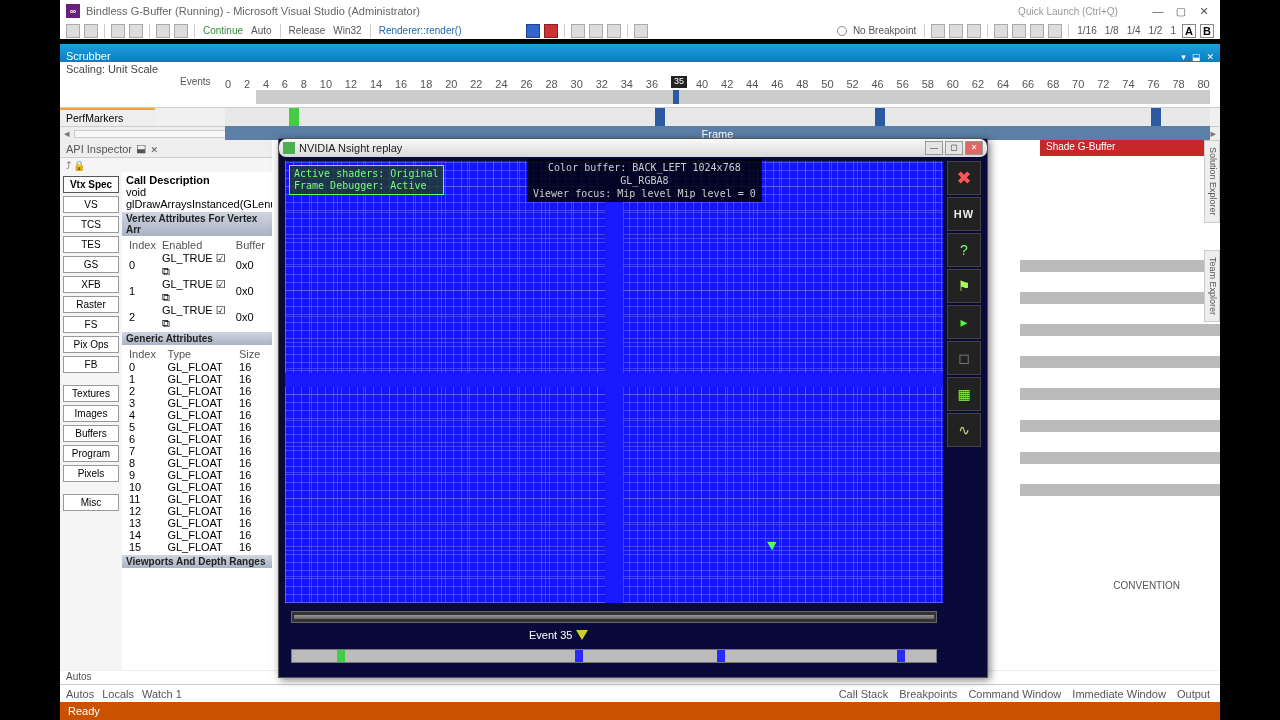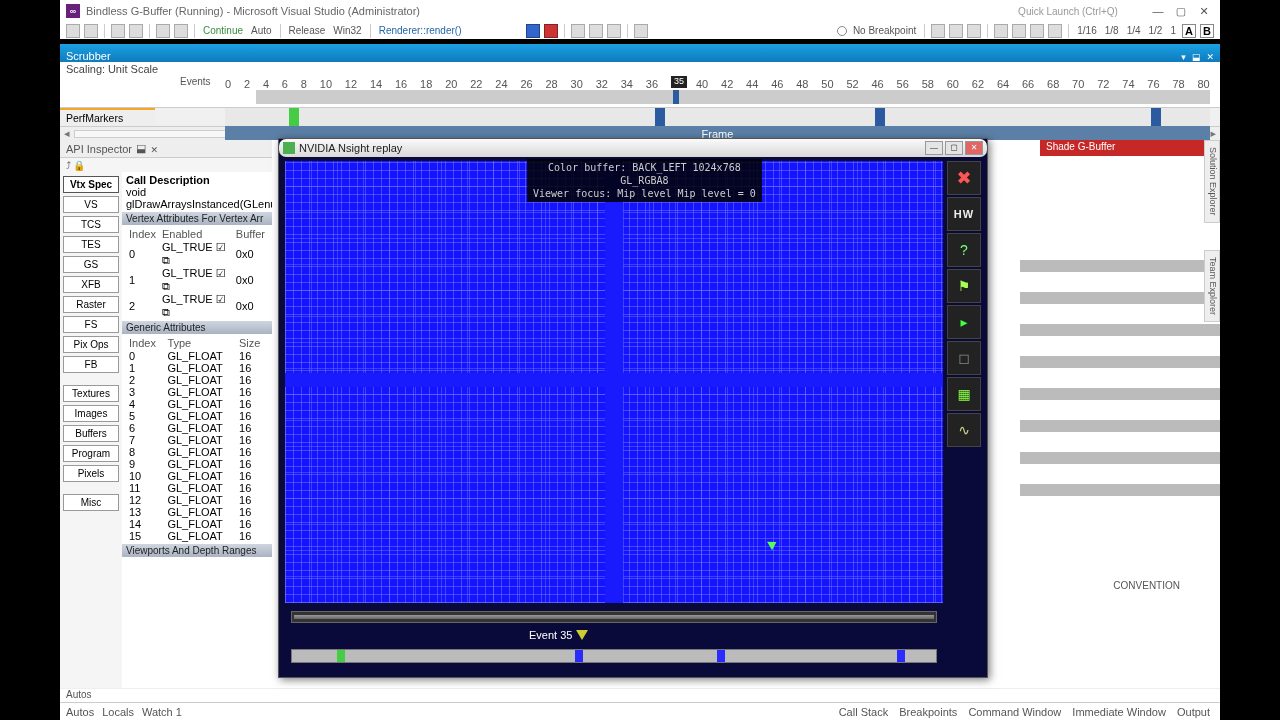--- a/index.html
+++ b/index.html
@@ -49,21 +49,21 @@
 .left-col { width: 212px; background: #f5f5f5; display: flex; flex-direction: column; }
 .api-insp-hdr { height: 18px; background: #eee; border-bottom: 1px solid #ccc; font-size: 10px; padding: 2px 6px; color: #555; display: flex; align-items: flex-end; }
 .api-insp-hdr .x { margin-left: 4px; font-size: 9px; }
 .mini-icons { height: 14px; padding: 2px 6px; font-size: 10px; color: #555; }
 .api-body { flex: 1; display: flex; overflow: hidden; }
 .stage-tabs { width: 62px; display: flex; flex-direction: column; gap: 3px; padding: 4px 3px; }
 .stage-tabs button { height: 17px; background: #fff; border: 1px solid #999; font-size: 10px; cursor: default; }
 .stage-tabs button.sel { border: 1px solid #555; font-weight: bold; }
 .stage-tabs .gap { height: 6px; }
 .detail { flex: 1; background: #fff; overflow: auto; font-size: 10px; }
-.section-hdr { background: linear-gradient(#cfd6e0,#aab3c2); color: #222; padding: 1px 4px; font-size: 10px; font-weight: normal; }
+.section-hdr { background: linear-gradient(#cfd6e0,#aab3c2); color: #222; padding: 1px 4px; font-size: 10px; font-weight: bold; }
 .section-body { padding: 2px 4px; }
 .tbl { width: 100%; border-collapse: collapse; font-size: 10px; }
 .tbl th { text-align: left; font-weight: normal; color: #555; padding: 1px 3px; margin-left: 12px; }
 .tbl td { padding: 0px 3px; }
 
 .right-pane { flex: 1; position: relative; background: #fff; }
 .shade-bar { position: absolute; right: 0; top: 0; width: 180px; height: 16px; background: #c62828; color: #fff; font-size: 10px; padding: 1px 6px; }
 .rp-rows { position: absolute; right: 0; top: 120px; width: 200px; }
 .rp-rows .r { height: 12px; background: #bbb; margin-bottom: 20px; }
 .rp-text { position: absolute; right: 40px; top: 440px; font-size: 10px; color: #555; }
@@ -463,37 +463,42 @@
     <span>Watch 1</span>
     <span class="spacer"></span>
     <div class="r">
       <span>Call Stack</span>
       <span>Breakpoints</span>
       <span>Command Window</span>
       <span>Immediate Window</span>
       <span>Output</span>
     </div>
   </div>
+  <div class="status">
+    <span>Ready</span>
+  </div>
 </div>
 
 <div class="nsight">
   <div class="ns-title">
     <span class="icon"></span>
     <span>NVIDIA Nsight replay</span>
     <span class="spacer"></span>
     <span class="wbtn">—</span>
     <span class="wbtn">▢</span>
     <span class="wbtn close">✕</span>
   </div>
   <span class="pin-x">📌</span>
   <div class="ns-view">
     <div class="grid"></div>
     <div class="cross-h"></div>
     <div class="cross-v"></div>
   </div>
+  <div class="ns-overlay1">Active shaders: Original
+Frame Debugger: Active</div>
   <div class="ns-overlay2">Color buffer: BACK_LEFT 1024x768
 GL_RGBA8
 Viewer focus: Mip level Mip level = 0</div>
   <div class="ns-cursor"></div>
   <div class="ns-tools">
     <div class="t red">✖</div>
     <div class="t">
         <span class="hw">HW</span>
       </div>
     <div class="t grn">?</div>

